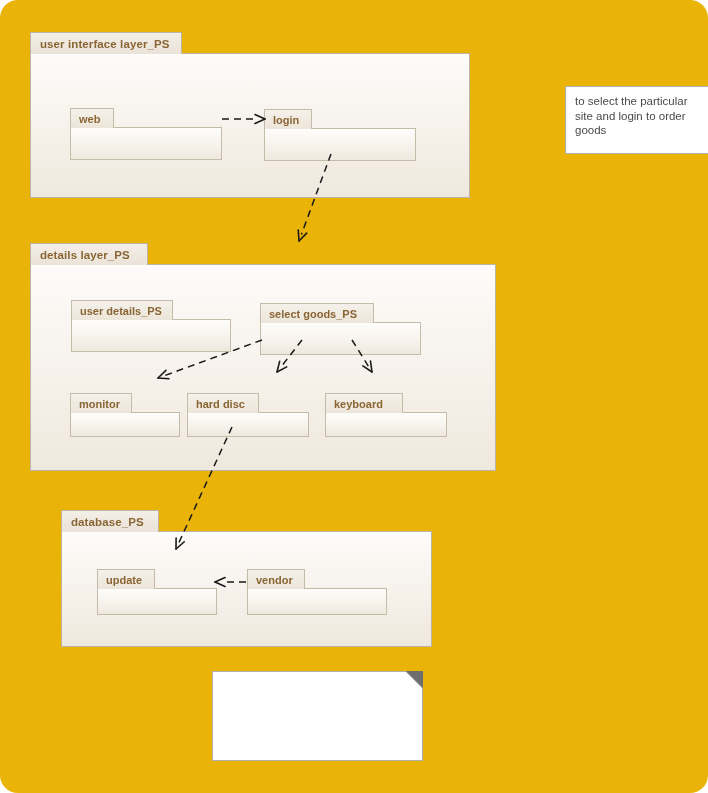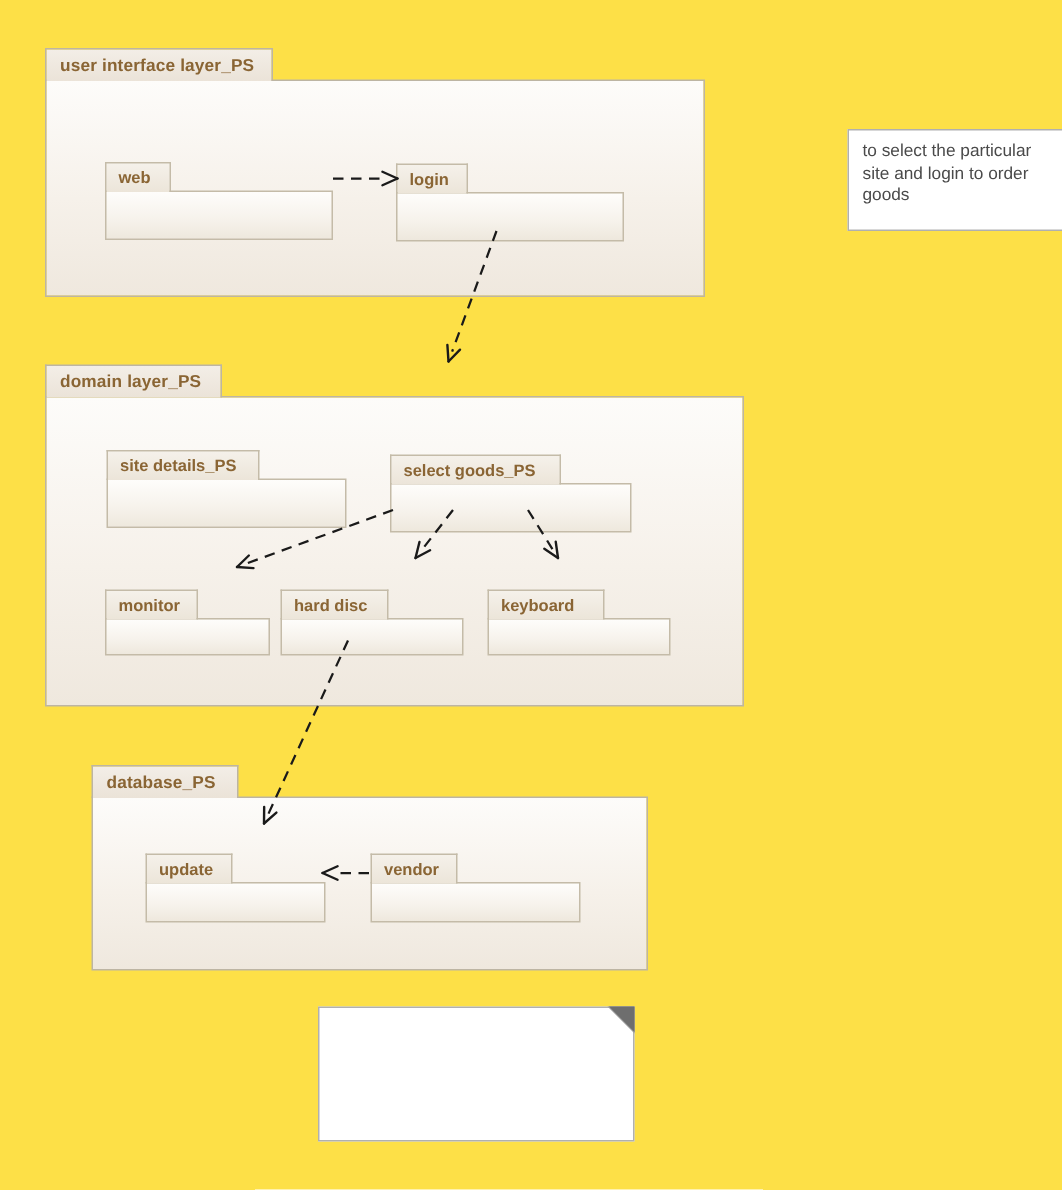--- a/index.html
+++ b/index.html
@@ -14,21 +14,22 @@
     position: relative;
     font-family: "Liberation Sans", sans-serif;
     overflow: hidden;
   }
 
   #canvas {
     position: absolute;
     left: 0; top: 0;
     width: 708px;
     height: 793px;
-    background: #fde047;
+    background: #eab308;
+    border-radius: 18px;
   }
 
   
   .package {
     position: absolute;
   }
   .package-tab {
     position: absolute;
     left: 0;
     top: 0;
@@ -150,24 +151,24 @@
         <div class="node" style="left: 40px; top: 76px; width: 152px; height: 52px; padding-left: 20px;">
           <div class="node-tab" style="width: 44px;">web</div>
           <div class="node-body" style="width: 152px; height: 33px;"></div>
         </div>
         <div class="node" style="left: 234px; top: 77px; width: 152px; height: 52px;">
           <div class="node-tab" style="width: 48px;">login</div>
           <div class="node-body" style="width: 152px; height: 33px;"></div>
         </div>
       </div>
       <div class="package" style="left: 30px; top: 243px; width: 466px; height: 228px;">
-        <div class="package-tab" style="width: 118px;">domain layer_PS</div>
+        <div class="package-tab" style="width: 118px;">details layer_PS</div>
         <div class="package-body" style="width: 466px; height: 207px;"></div>
         <div class="node" style="left: 41px; top: 57px; width: 160px; height: 52px;">
-          <div class="node-tab" style="width: 102px;">site details_PS</div>
+          <div class="node-tab" style="width: 102px;">user details_PS</div>
           <div class="node-body" style="width: 160px; height: 33px;"></div>
         </div>
         <div class="node" style="left: 230px; top: 60px; width: 161px; height: 52px;">
           <div class="node-tab" style="width: 114px;">select goods_PS</div>
           <div class="node-body" style="width: 161px; height: 33px;"></div>
         </div>
         <div class="node" style="left: 21px; top: 150px; width: 110px; height: 44px; margin-left: 19px;">
           <div class="node-tab" style="width: 62px;">monitor</div>
           <div class="node-body" style="width: 110px; height: 25px;"></div>
         </div>

